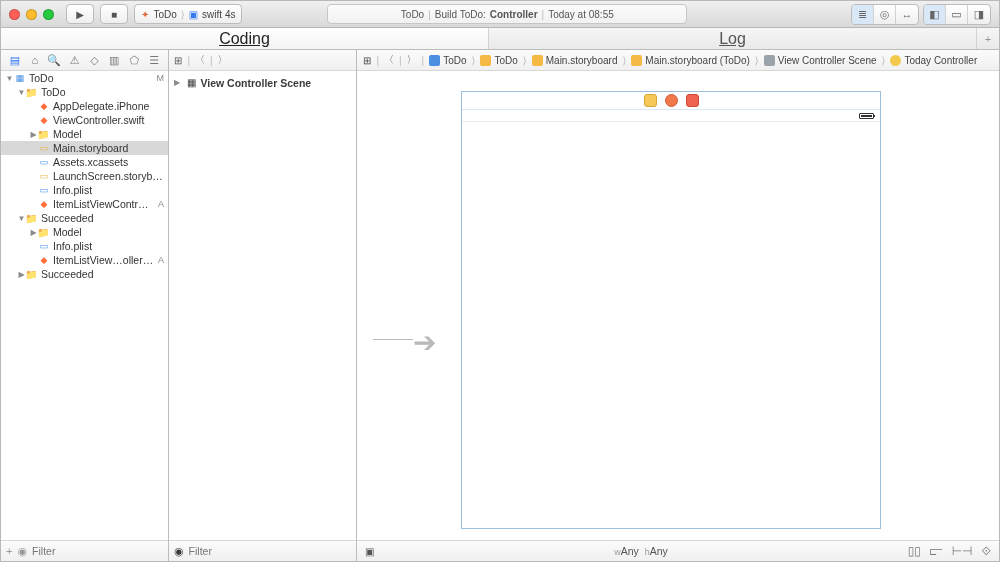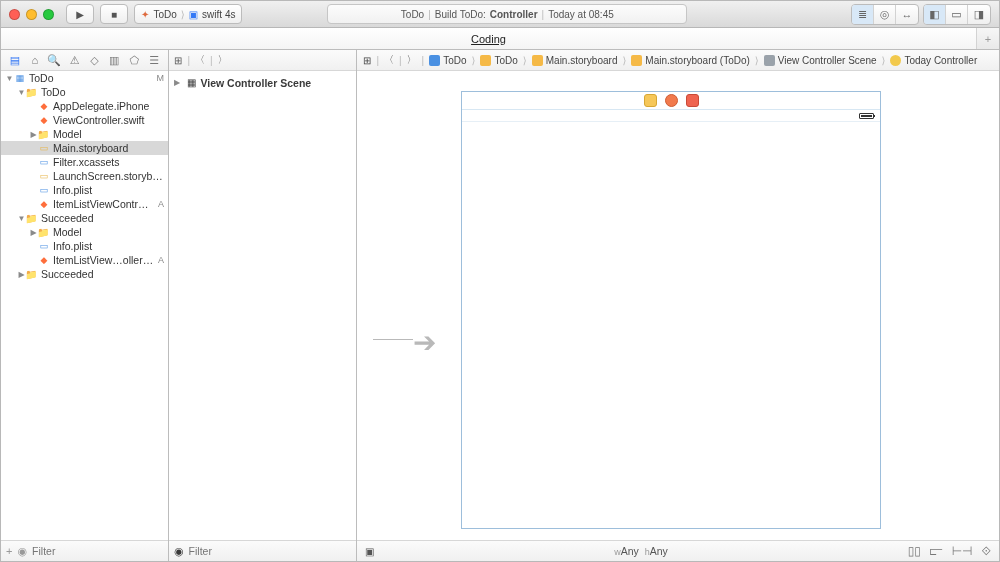--- a/index.html
+++ b/index.html
@@ -15,21 +15,21 @@
 .status { flex: 0 0 360px; margin: 0 auto; height: 20px; border: 1px solid #c6c6c6; border-radius: 4px; background: linear-gradient(#fcfcfc,#f1f1f1); display: flex; align-items: center; justify-content: center; font-size: 10px; color: #555; gap: 4px; }
 .status .sep { color: #bbb; }
 .right-btns { display: flex; gap: 4px; margin-left: auto; }
 .btngroup { display: inline-flex; border: 1px solid #bcbcbc; border-radius: 4px; overflow: hidden; background: linear-gradient(#fff,#efefef); }
 .btngroup .seg { width: 22px; height: 19px; display: inline-flex; align-items: center; justify-content: center; border-right: 1px solid #d2d2d2; font-size: 11px; color: #666; }
 .btngroup .seg:last-child { border-right: none; }
 .btngroup .seg.active { background: #d8e8f7; }
 
 
 .tabrow { height: 22px; display: flex; border-bottom: 1px solid #bcbcbc; }
-.tabrow .tab { flex: 1; display: flex; align-items: center; justify-content: center; font-size: 11px; color: #555; border-right: 1px solid #d3d3d3; background: linear-gradient(#f6f6f6,#e9e9e9); text-decoration: underline; }
+.tabrow .tab { flex: 1; display: flex; align-items: center; justify-content: center; font-size: 16px; color: #555; border-right: 1px solid #d3d3d3; background: linear-gradient(#f6f6f6,#e9e9e9); text-decoration: underline; }
 .tabrow .tab.active { background: linear-gradient(#fff,#f4f4f4); color: #222; }
 .tabrow .plus { width: 22px; display: flex; align-items: center; justify-content: center; color: #999; background: linear-gradient(#f6f6f6,#e9e9e9); }
 
 
 .main { display: flex; height: calc(100% - 27px - 22px); }
 
 
 .nav { width: 168px; border-right: 1px solid #bcbcbc; background: #fff; display: flex; flex-direction: column; }
 .nav-icons { height: 21px; border-bottom: 1px solid #d7d7d7; display: flex; align-items: center; justify-content: space-around; padding: 0 4px; color: #777; font-size: 11px; background: linear-gradient(#fbfbfb,#f0f0f0); }
 .nav-icons span { width: 14px; text-align: center; }
@@ -105,38 +105,39 @@
     <span style="color:#bbb">⟩</span>
     <span style="color:#3478f6">▣</span>
     <span>swift 4s</span>
   </div>
   <div class="status">
     <span>ToDo</span>
     <span class="sep">|</span>
     <span>Build ToDo:</span>
     <b>Controller</b>
     <span class="sep">|</span>
-    <span>Today at 08:45</span>
+    <span>Today at 08:55</span>
   </div>
   <div class="right-btns">
     <div class="btngroup">
       <div class="seg active">≣</div>
       <div class="seg">◎</div>
       <div class="seg">↔</div>
     </div>
     <div class="btngroup">
       <div class="seg active">◧</div>
       <div class="seg">▭</div>
       <div class="seg">◨</div>
     </div>
   </div>
 </div>
 
 <div class="tabrow">
   <div class="tab active">Coding</div>
+  <div class="tab">Log</div>
   <div class="plus">+</div>
 </div>
 
 <div class="main">
 
   <div class="nav">
     <div class="nav-icons">
       <span class="active">▤</span>
       <span>⌂</span>
       <span>🔍</span>
@@ -174,21 +175,21 @@
           <span class="label">Model</span>
         </div>
         <div class="row sel" style="padding-left: 28px;">
           <span class="disclosure"></span>
           <span class="icon yellow" style="color: rgb(231, 181, 74);">▭</span>
           <span class="label">Main.storyboard</span>
         </div>
         <div class="row" style="padding-left: 28px;">
           <span class="disclosure"></span>
           <span class="icon blue" style="color: rgb(74, 144, 226);">▭</span>
-          <span class="label">Filter.xcassets</span>
+          <span class="label">Assets.xcassets</span>
         </div>
         <div class="row" style="padding-left: 28px;">
           <span class="disclosure"></span>
           <span class="icon yellow" style="color: rgb(231, 181, 74);">▭</span>
           <span class="label">LaunchScreen.storyboard</span>
         </div>
         <div class="row" style="padding-left: 28px;">
           <span class="disclosure"></span>
           <span class="icon blue" style="color: rgb(74, 144, 226);">▭</span>
           <span class="label">Info.plist</span>

